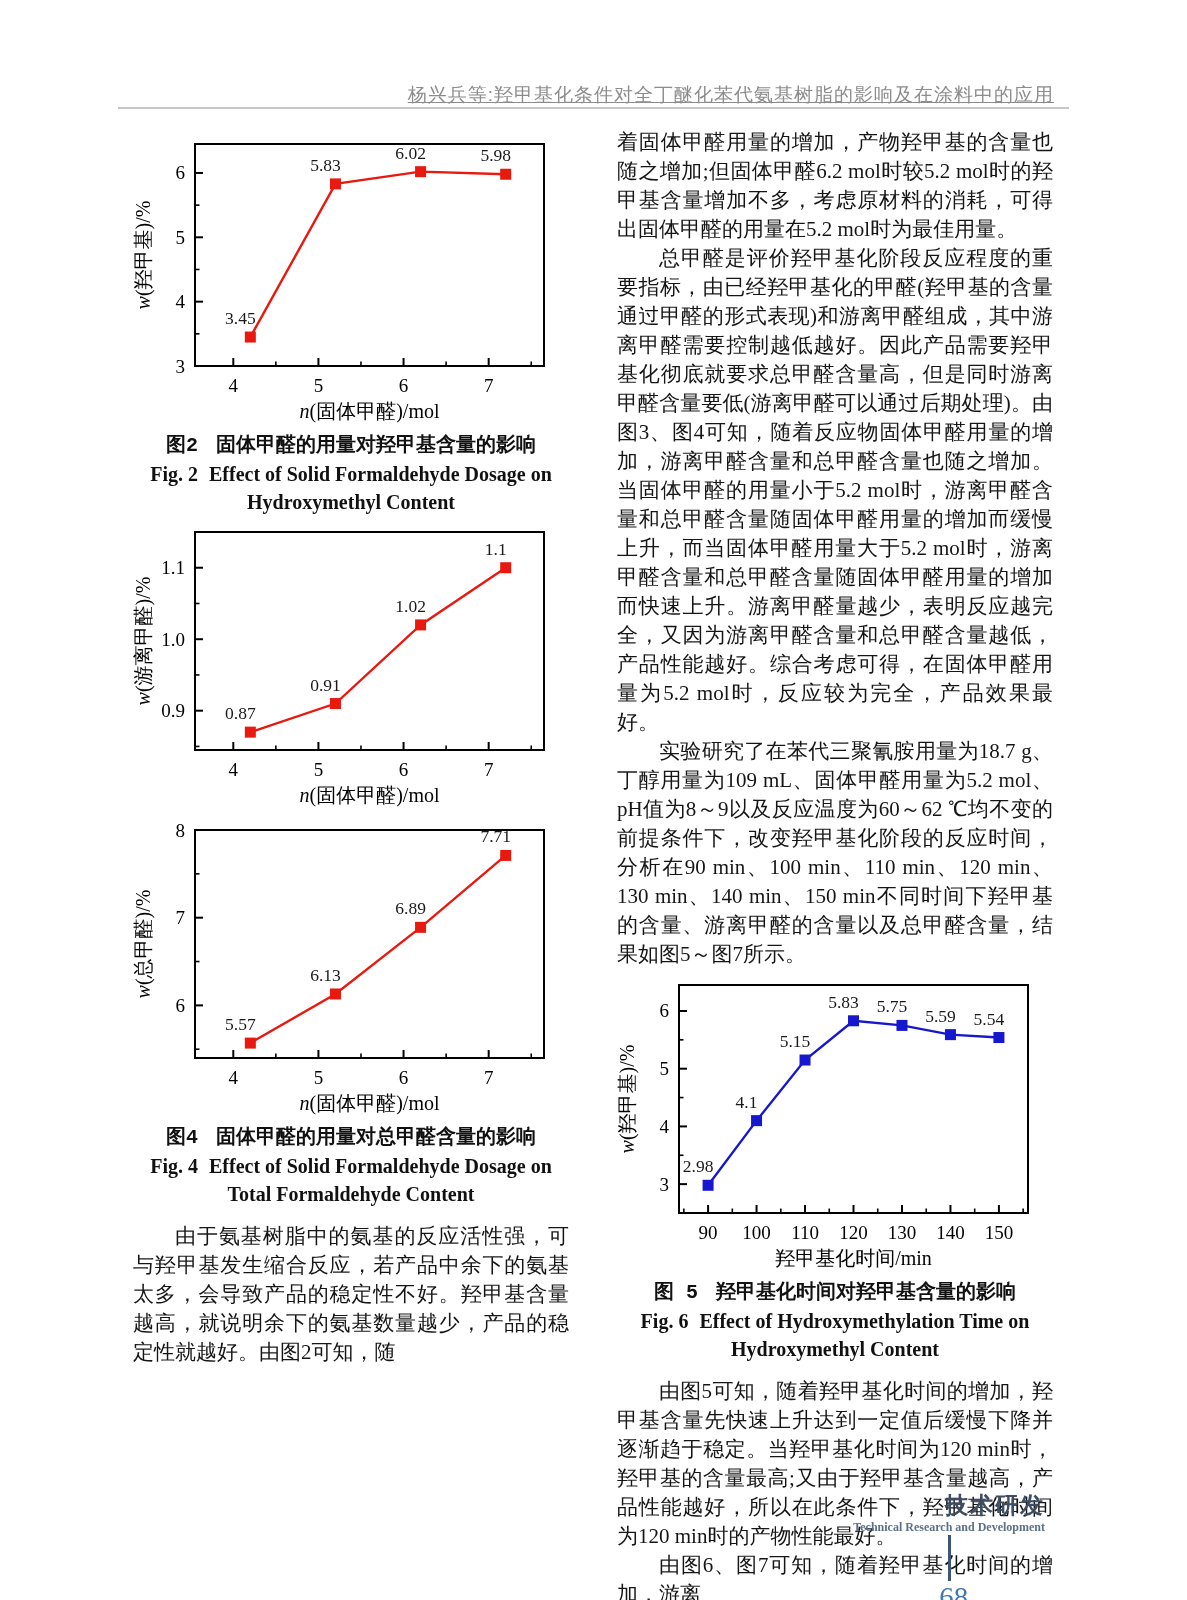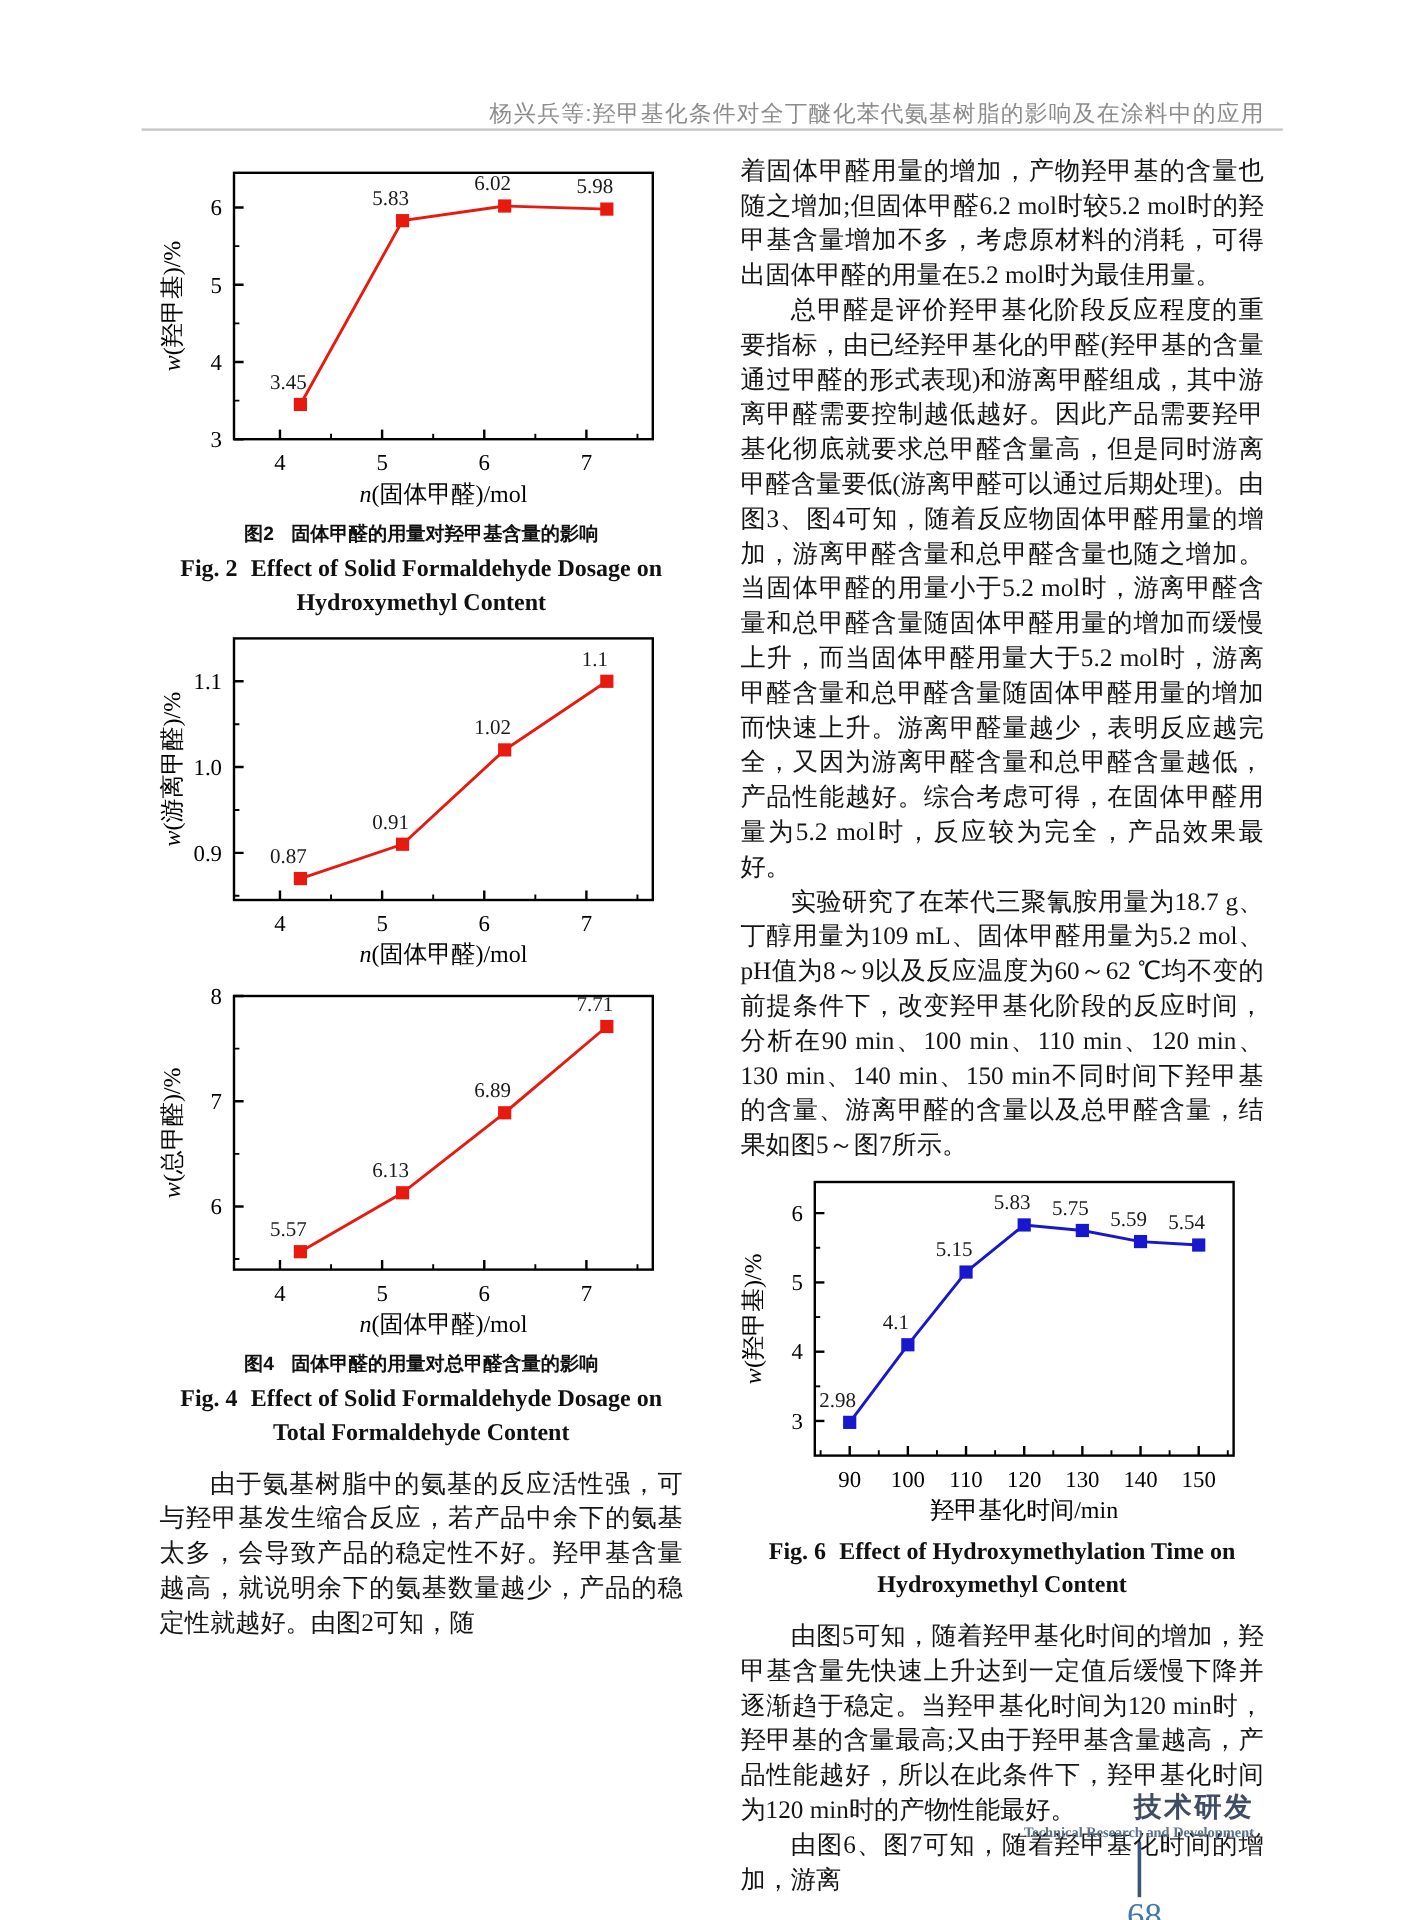--- a/index.html
+++ b/index.html
@@ -1,27 +1,27 @@
 <!DOCTYPE html>
 <html><head>
 <meta charset="utf-8">
 <style>
   html,body{margin:0;padding:0;background:#ffffff;}
   .page{position:relative;width:1187px;height:1600px;background:#ffffff;overflow:hidden;
         font-family:"Liberation Serif",serif;color:#111;}
   .running-head{position:absolute;top:82px;right:133px;font-size:19px;color:#8c8c8c;
-        letter-spacing:1px;font-family:"Liberation Sans",sans-serif;}
+        letter-spacing:1px;font-family:"Liberation Sans",sans-serif;text-decoration:underline;}
   .head-rule{position:absolute;top:107px;left:118px;right:118px;height:2px;background:#c6c6c6;}
   .content{position:absolute;top:128px;left:133px;width:921px;display:flex;gap:48px;}
   .col{width:436px;}
   .body-text{margin:0;font-size:21px;line-height:29px;text-align:justify;color:#151515;}
   .indent{text-indent:42px;}
   figure{margin:6px 0 0 0;padding:0;text-align:center;}
   figcaption{margin-top:2px;}
-  .cap-zh{font-family:Liberation Sans, sans-serif;font-weight:bold;font-size:16px;
+  .cap-zh{font-family:Liberation Mono, monospace;font-weight:bold;font-size:20px;
         line-height:28px;color:#111;}
   .cap-en{font-family:"Liberation Serif",serif;font-weight:bold;font-size:20px;
         line-height:28px;color:#111;max-width:420px;margin:0 auto;}
   .cap-zh .lbl{margin-right:0.9em;}
   .cap-en .lbl{margin-right:0.55em;}
   .section-heading{margin:8px 0 6px 0;font-family:"Liberation Sans",sans-serif;
         font-size:22px;font-weight:bold;color:#b0372b;line-height:30px;}
   .section-heading .num{margin-right:0.9em;}
   .space-top{margin-top:14px;}
   .footer{position:absolute;top:1492px;right:133px;display:flex;align-items:center;flex-direction:column;}
@@ -238,20 +238,23 @@
             <text x="129.55555555555554" y="132.64556962025318" text-anchor="middle" font-size="17.5" font-family="&quot;Liberation Serif&quot;, serif" fill="#1a1a1a">4.1</text>
             <text x="178.02777777777777" y="72.03797468354429" text-anchor="middle" font-size="17.5" font-family="&quot;Liberation Serif&quot;, serif" fill="#1a1a1a">5.15</text>
             <text x="226.5" y="32.787341772151905" text-anchor="middle" font-size="17.5" font-family="&quot;Liberation Serif&quot;, serif" fill="#1a1a1a">5.83</text>
             <text x="274.9722222222222" y="37.40506329113924" text-anchor="middle" font-size="17.5" font-family="&quot;Liberation Serif&quot;, serif" fill="#1a1a1a">5.75</text>
             <text x="323.44444444444446" y="46.64050632911395" text-anchor="middle" font-size="17.5" font-family="&quot;Liberation Serif&quot;, serif" fill="#1a1a1a">5.59</text>
             <text x="371.91666666666663" y="49.526582278481015" text-anchor="middle" font-size="17.5" font-family="&quot;Liberation Serif&quot;, serif" fill="#1a1a1a">5.54</text>
             <text x="236.5" y="290" text-anchor="middle" font-size="20" font-family="&quot;Liberation Serif&quot;, serif">羟甲基化时间/min</text>
             <text text-anchor="middle" font-size="20" font-family="&quot;Liberation Serif&quot;, serif" transform="translate(17 124) rotate(-90)"><tspan font-style="italic">w</tspan><tspan>(羟甲基)/%</tspan></text>
           </svg>
         <figcaption>
+          <div class="cap-zh">
+            <span class="lbl">图 5</span><span>羟甲基化时间对羟甲基含量的影响</span>
+          </div>
           <div class="cap-en">
             <span class="lbl">Fig. 6</span><span>Effect of Hydroxymethylation Time on Hydroxymethyl Content</span>
           </div>
         </figcaption>
       </figure>
 
       <p class="body-text indent space-top">由图5可知，随着羟甲基化时间的增加，羟甲基含量先快速上升达到一定值后缓慢下降并逐渐趋于稳定。当羟甲基化时间为120 min时，羟甲基的含量最高;又由于羟甲基含量越高，产品性能越好，所以在此条件下，羟甲基化时间为120 min时的产物性能最好。</p>
       <p class="body-text indent">由图6、图7可知，随着羟甲基化时间的增加，游离</p>
     </div>
   </div>

